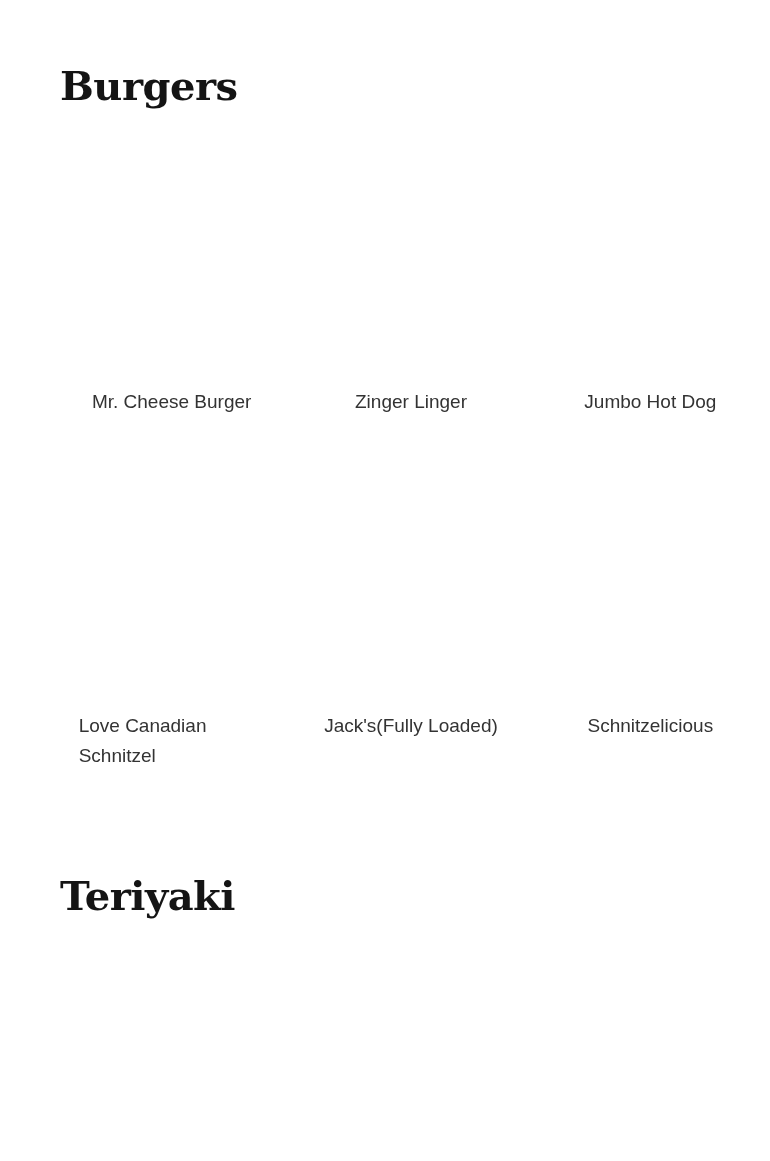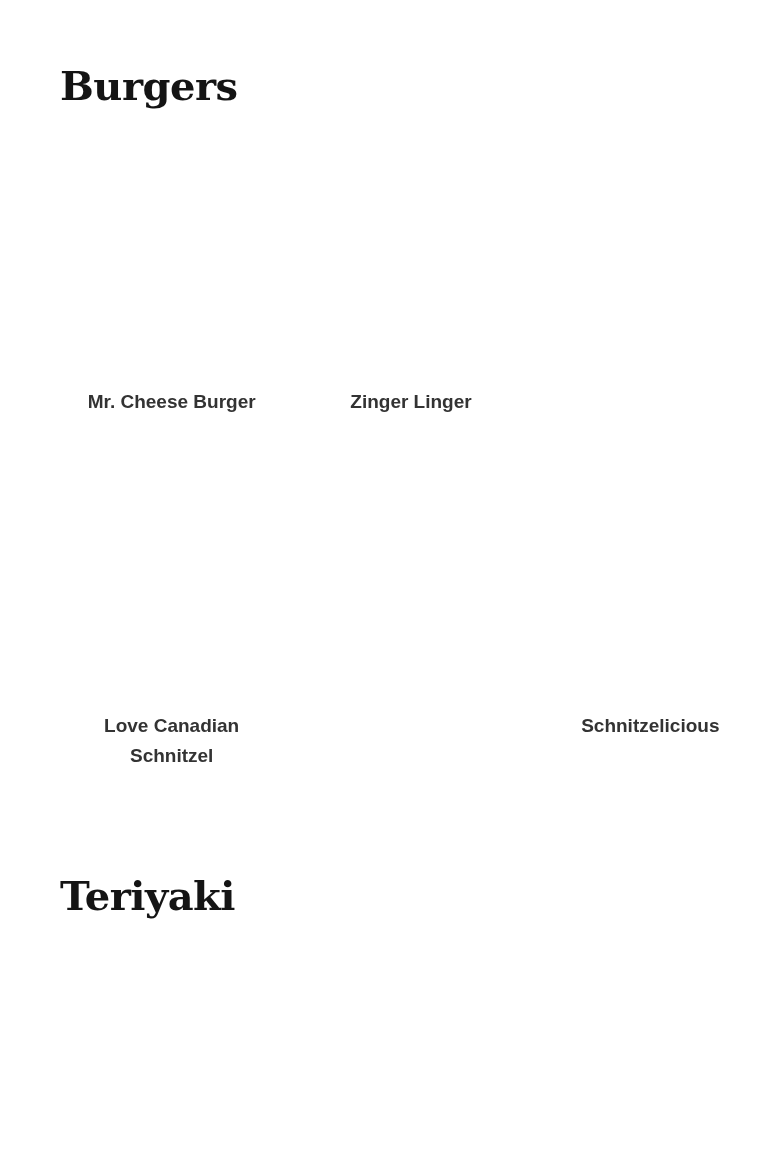--- a/index.html
+++ b/index.html
@@ -45,23 +45,23 @@
   }
   .menu-card-image {
     width: 100%;
     height: 212px;
     background: #ffffff; 
   }
   .menu-card-title {
     font-size: 19px;
     line-height: 30px;
     color: #333333;
-    text-align: center;
+    text-align: left;
     max-width: 212px;
-    font-weight: 700;
+    font-weight: 400;
   }
   .section-heading.second {
     margin-top: 20px;
   }
 </style>
 </head>
 <body>
 
 <div class="page">
 
@@ -77,29 +77,31 @@
 
 
 
     <div class="menu-card">
       <div class="menu-card-image"></div>
       <div class="menu-card-title">Zinger Linger</div>
     </div>
 
     <div class="menu-card">
       <div class="menu-card-image"></div>
+      <div class="menu-card-title">Jumbo Hot Dog</div>
     </div>
 
     <div class="menu-card">
       <div class="menu-card-image"></div>
       <div class="menu-card-title">Love Canadian Schnitzel</div>
     </div>
 
     <div class="menu-card">
       <div class="menu-card-image"></div>
+      <div class="menu-card-title">Jack's(Fully Loaded)</div>
     </div>
 
     <div class="menu-card">
       <div class="menu-card-image"></div>
       <div class="menu-card-title">Schnitzelicious</div>
     </div>
 
   </div>
 
   <h1 class="section-heading second">Teriyaki</h1>

